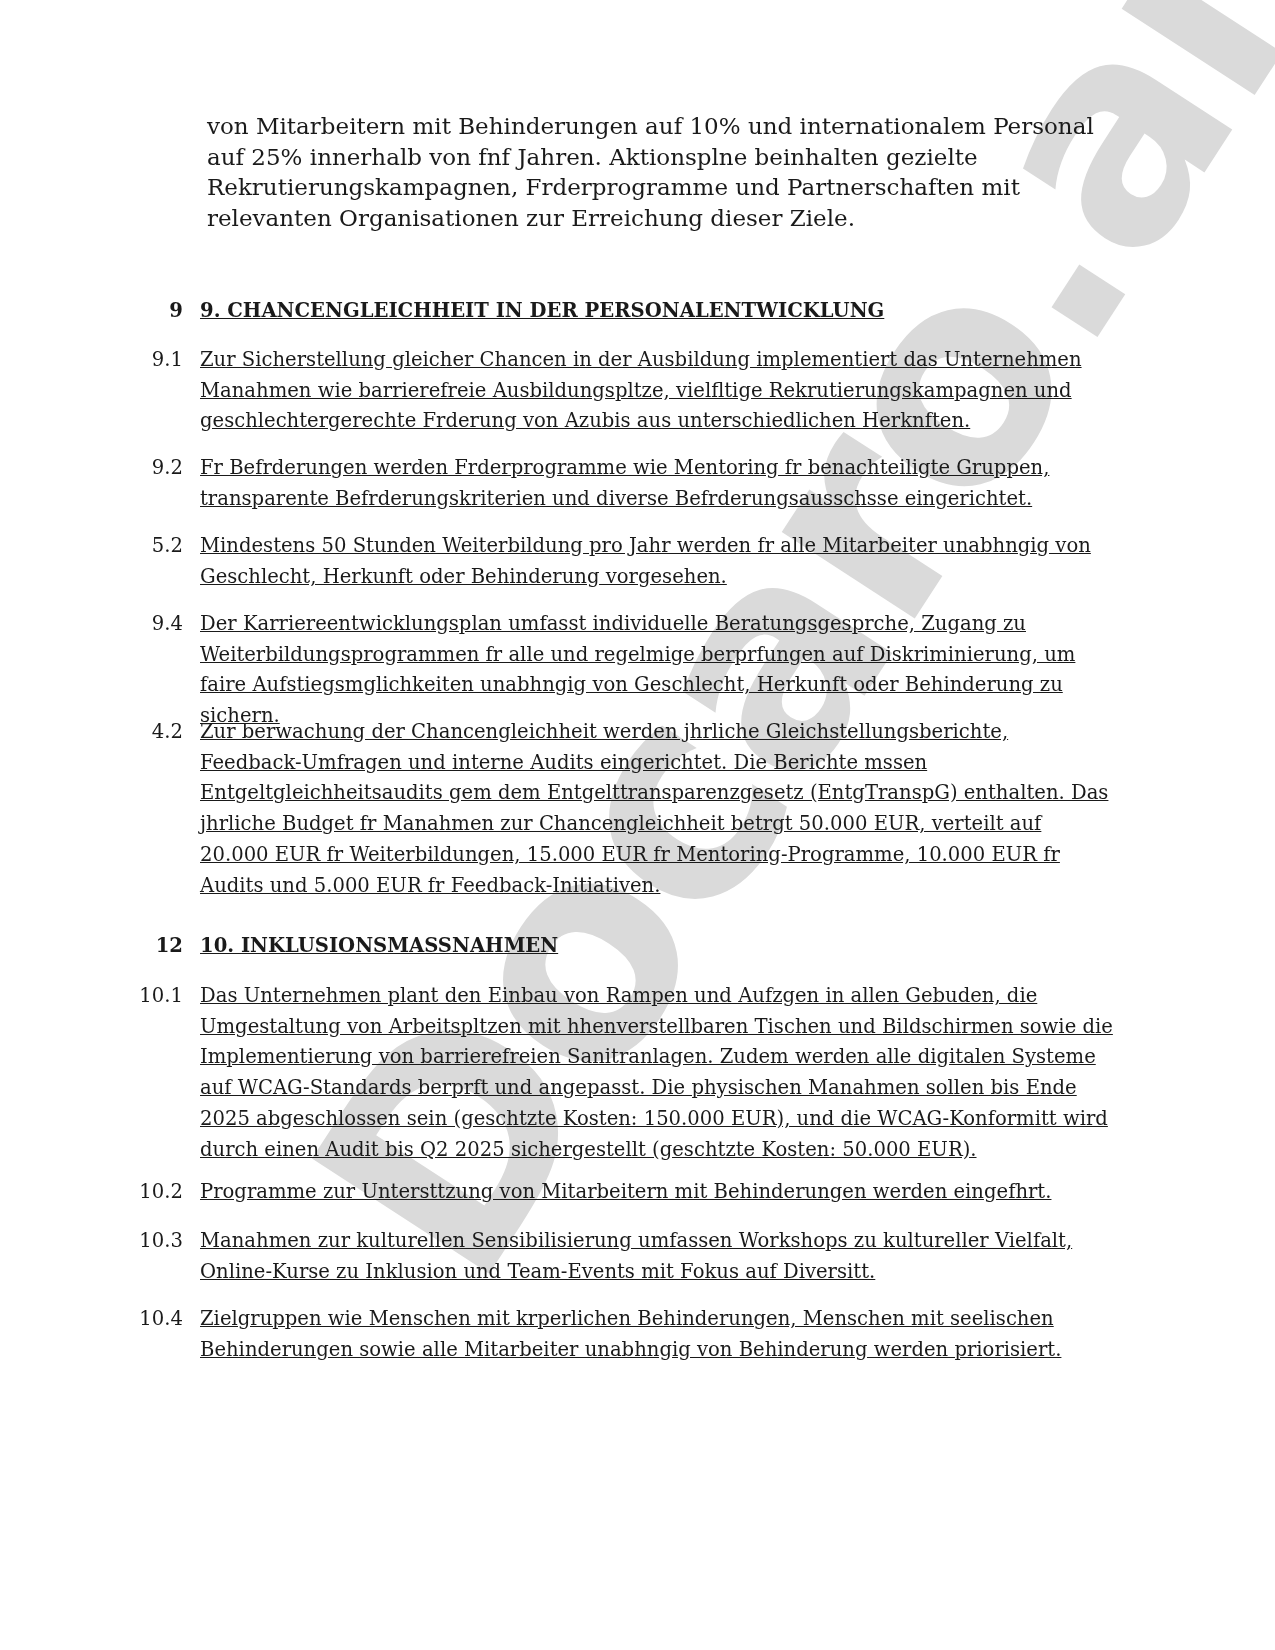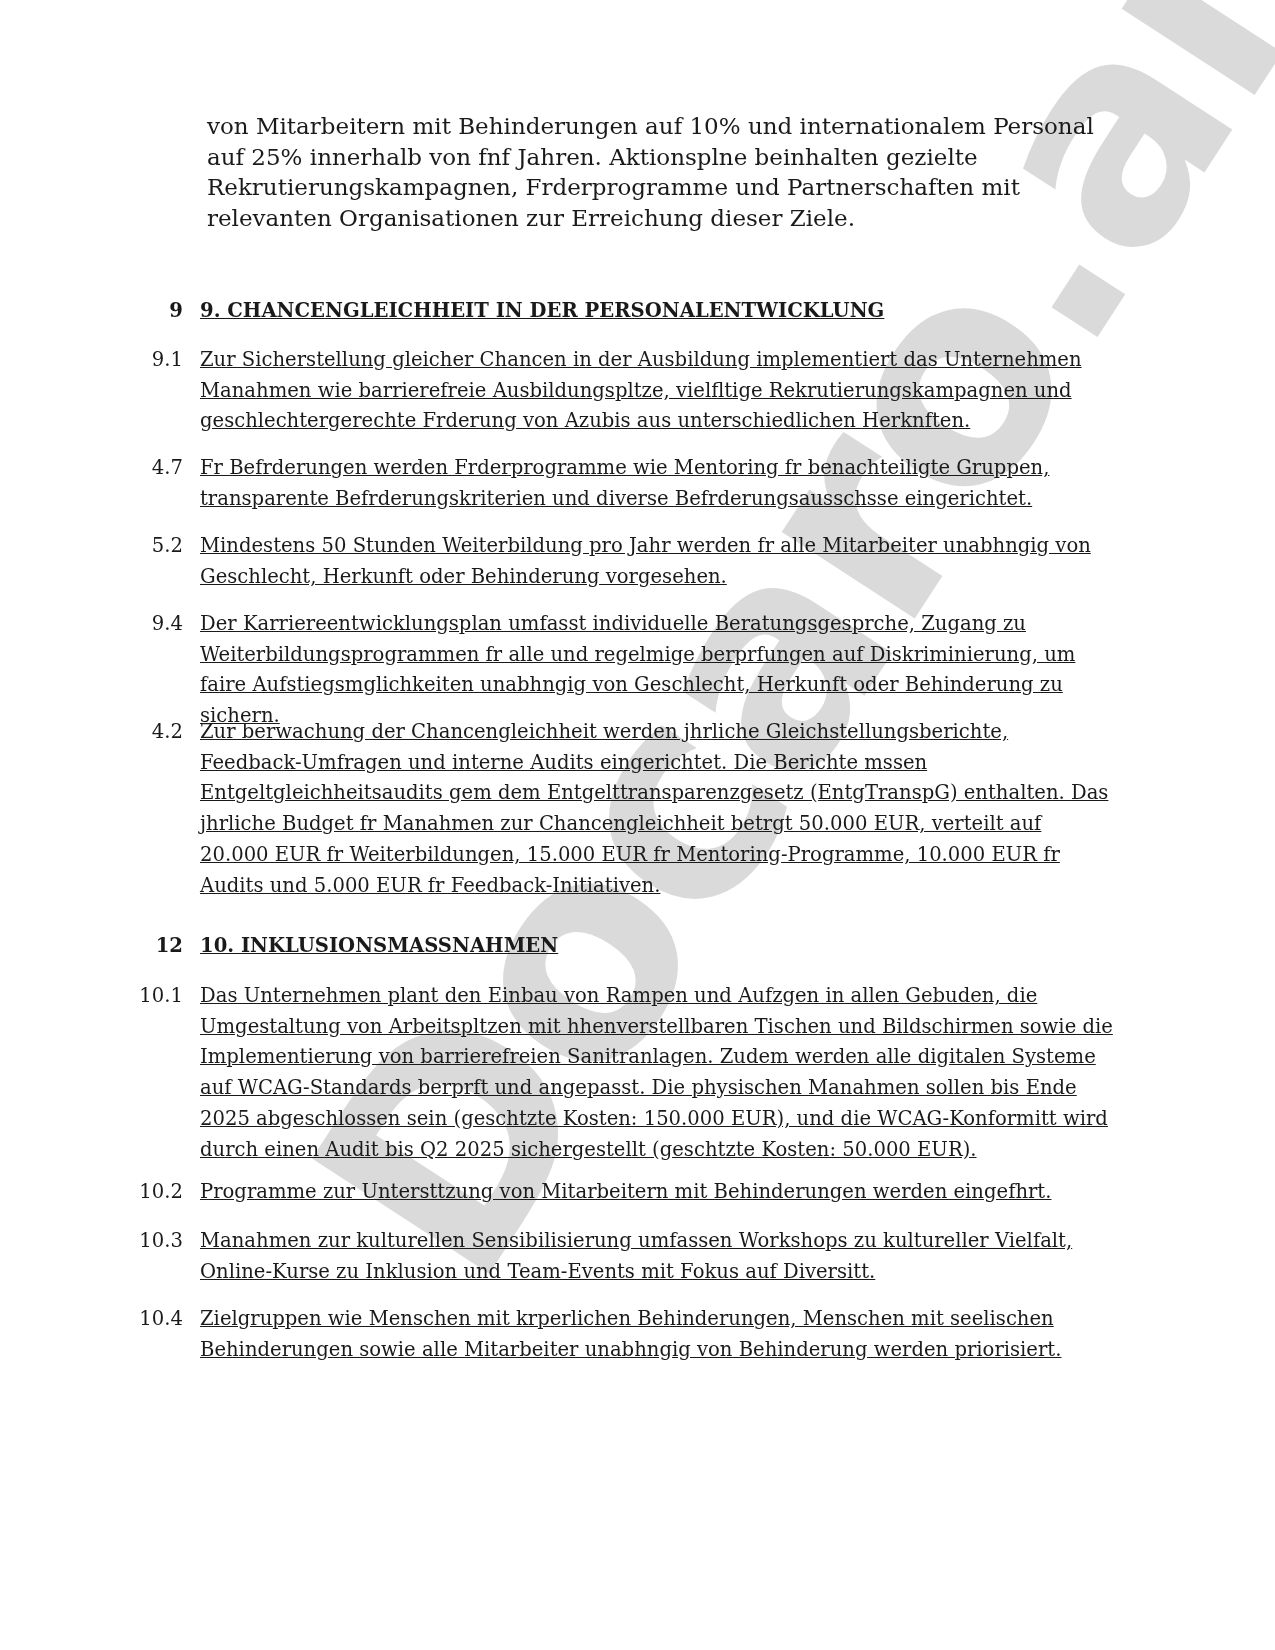--- a/index.html
+++ b/index.html
@@ -50,21 +50,21 @@
       <span class="num">9</span>
       <span class="text">9. CHANCENGLEICHHEIT IN DER PERSONALENTWICKLUNG</span>
     </div>
 
     <div class="row" style="top:345px;">
       <span class="num">9.1</span>
       <span class="text">Zur Sicherstellung gleicher Chancen in der Ausbildung implementiert das Unternehmen Manahmen wie barrierefreie Ausbildungspltze, vielfltige Rekrutierungskampagnen und geschlechtergerechte Frderung von Azubis aus unterschiedlichen Herknften.</span>
     </div>
 
     <div class="row" style="top:453px;">
-      <span class="num">4.7</span>
+      <span class="num">9.2</span>
       <span class="text">Fr Befrderungen werden Frderprogramme wie Mentoring fr benachteiligte Gruppen, transparente Befrderungskriterien und diverse Befrderungsausschsse eingerichtet.</span>
     </div>
 
     <div class="row" style="top:531px;">
       <span class="num">5.2</span>
       <span class="text">Mindestens 50 Stunden Weiterbildung pro Jahr werden fr alle Mitarbeiter unabhngig von Geschlecht, Herkunft oder Behinderung vorgesehen.</span>
     </div>
 
     <div class="row" style="top:609px;">
       <span class="num">9.4</span>

